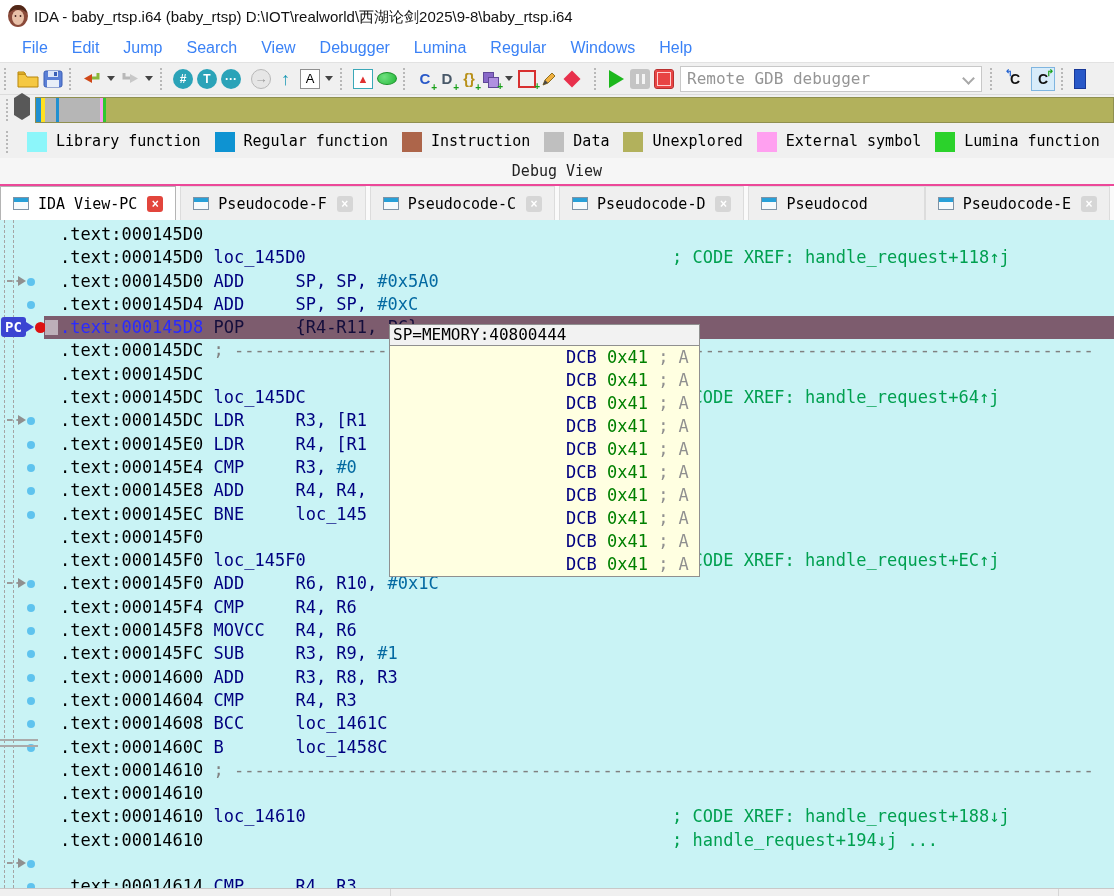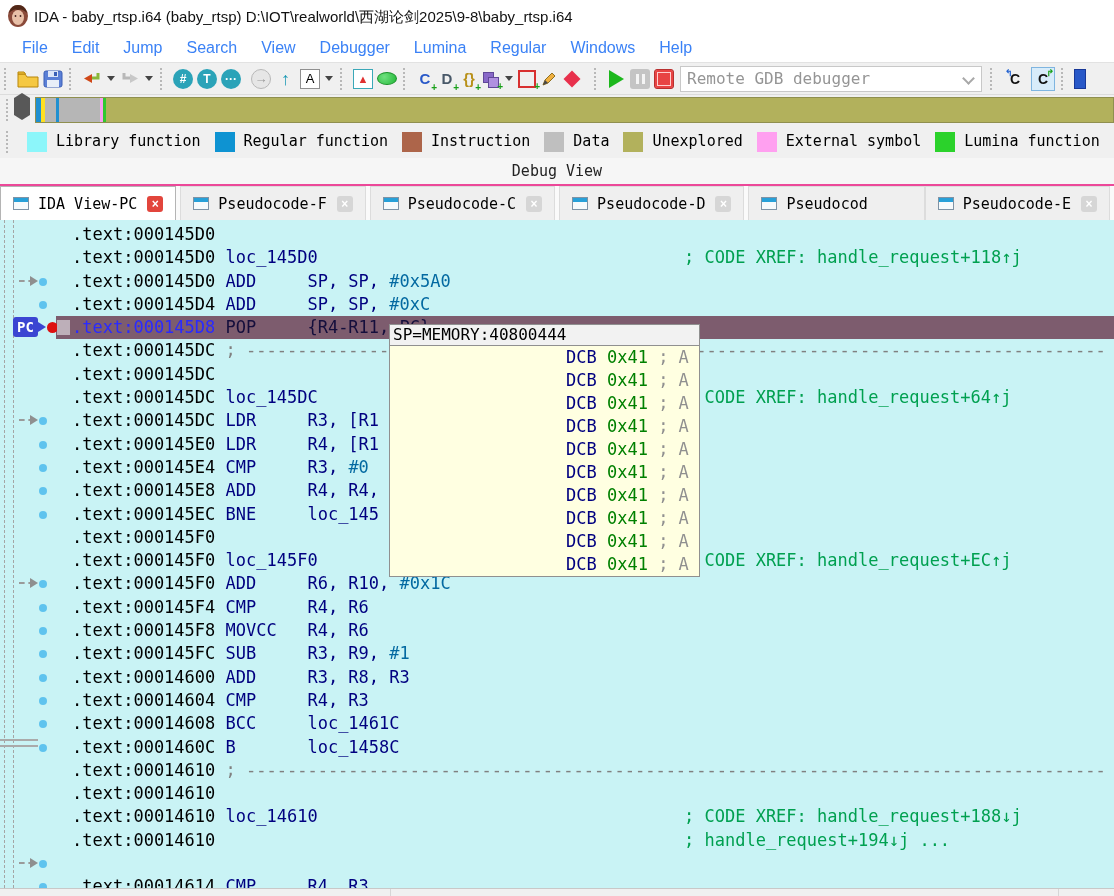--- a/index.html
+++ b/index.html
@@ -103,21 +103,21 @@
   .tab-close.gray{background:#d6d6d6;}
   .tab-close::before{content:"×";font-weight:bold;}
   .tab.trunc{flex:1;overflow:hidden;margin-right:0;}
 
   
   #codearea{position:absolute;left:0;top:220px;bottom:8px;width:1114px;background:#c9f3f5;
       overflow:hidden;padding-top:3px;box-sizing:border-box;}
   .vdash{position:absolute;top:0;bottom:0;width:0;border-left:1px dashed #a5a5a5;}
   #codearea .vdash.v1{left:4px;} #codearea .vdash.v2{left:13px;}
   .code-row{position:relative;height:23.3px;line-height:23.3px;white-space:pre;
-      font-family:"DejaVu Sans Mono",monospace;font-size:17px;padding-left:60px;box-sizing:border-box;margin-left:12px;}
+      font-family:"DejaVu Sans Mono",monospace;font-size:17px;padding-left:60px;box-sizing:border-box;}
   .seg-a{color:#000;}
   .seg-l,.seg-m,.seg-o{color:#000080;}
   .seg-n{color:#0369a1;}
   .seg-g{color:#808080;}
   .code-comment{position:absolute;left:672px;top:0;color:#00a050;}
   .code-row.hl{background:linear-gradient(to right,transparent 44px,#7d5c6e 44px);}
   .code-row.hl .seg-a{color:#2a2aff;}
   .code-row.hl .seg-m,.code-row.hl .seg-o{color:#140e3c;}
   .mk-dot{position:absolute;left:27px;top:8px;width:8px;height:8px;border-radius:50%;background:#5fc3ee;}
   .mk-arrow{position:absolute;left:7px;top:10px;width:15px;height:0;border-top:2px dashed #9a9a9a;}

